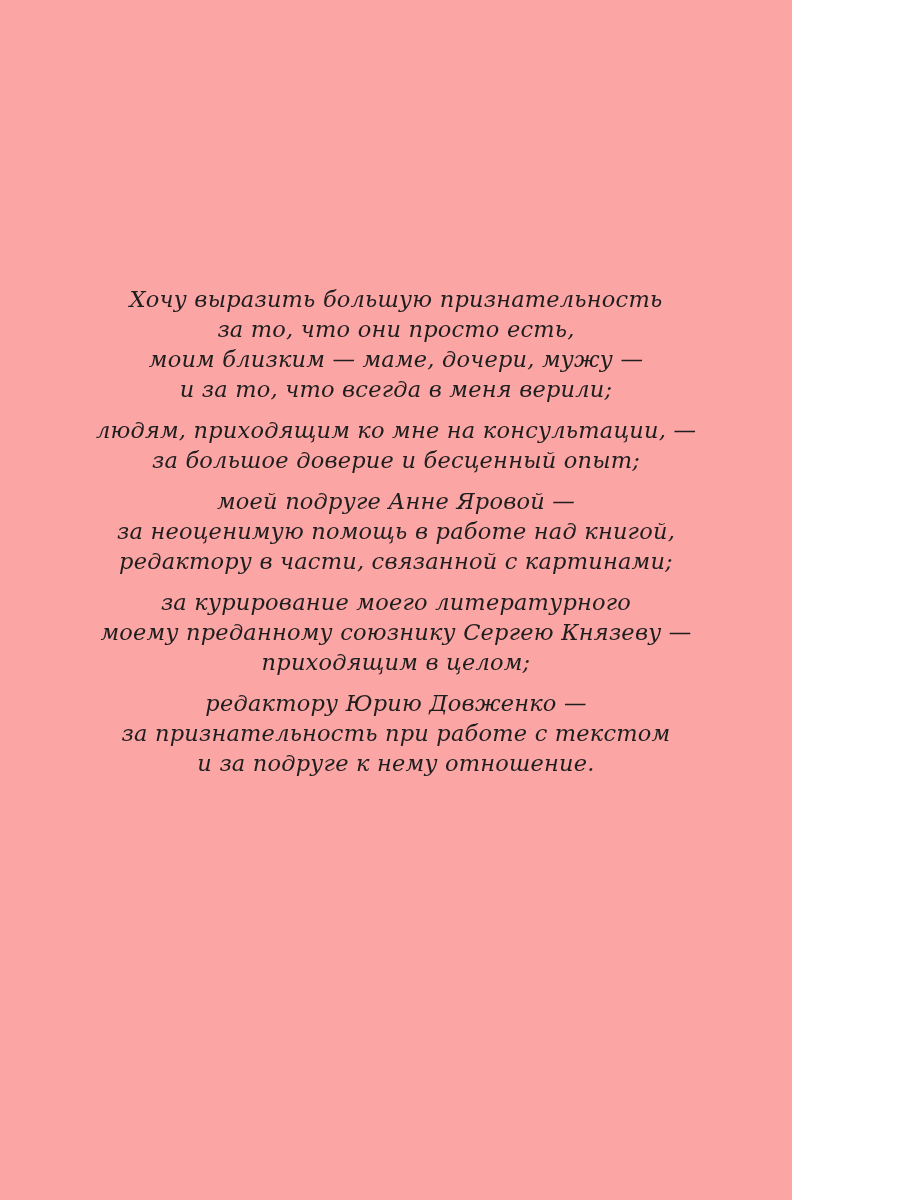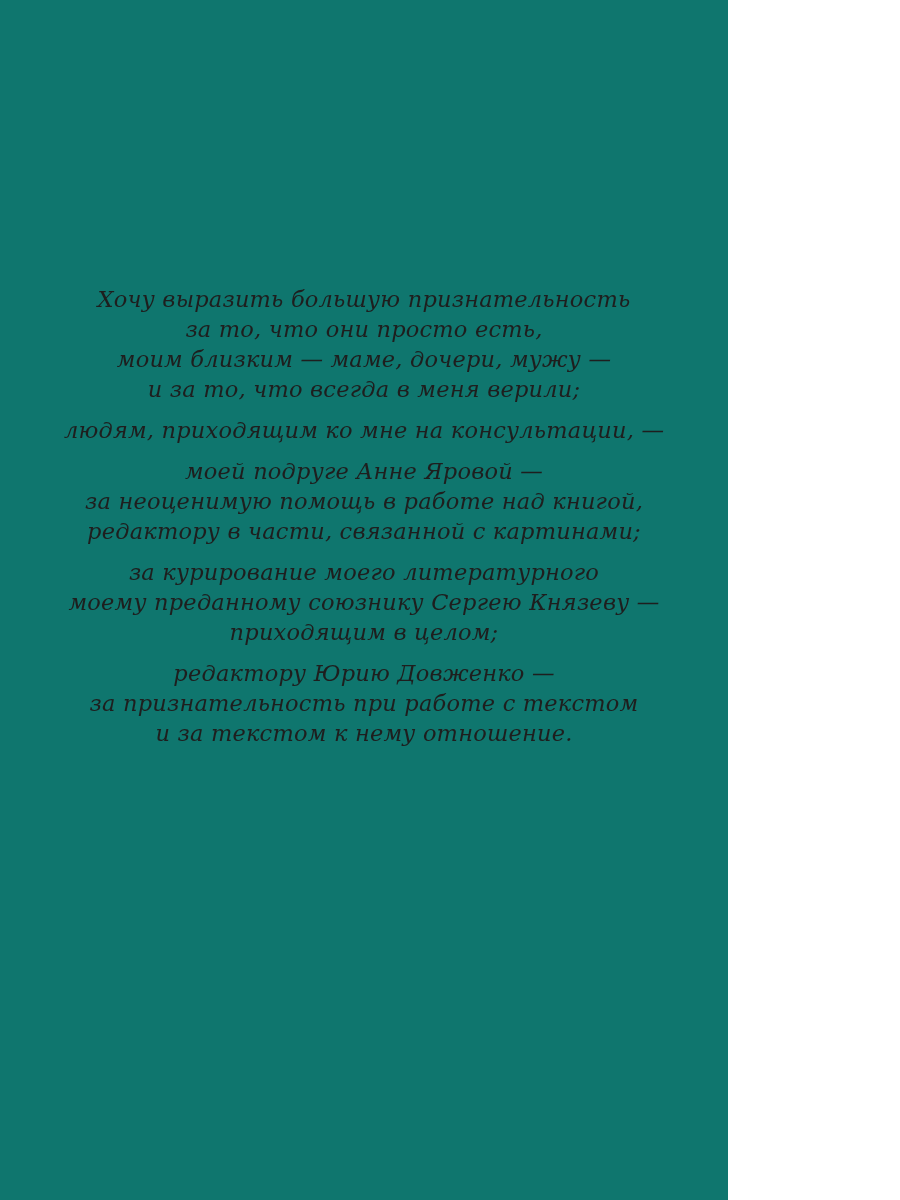--- a/index.html
+++ b/index.html
@@ -10,23 +10,23 @@
   body {
     width: 900px;
     height: 1200px;
     position: relative;
     font-family: "DejaVu Serif", "Liberation Serif", serif;
   }
   .book-page {
     position: absolute;
     top: 0;
     left: 0;
-    width: 728px;
+    width: 792px;
     height: 1200px;
-    background: #0f766e;
+    background: #fca5a5;
   }
   .acknowledgments {
     box-sizing: border-box;
     width: 660px;
     margin: 0 auto;
     padding-top: 284px;
     text-align: center;
     color: #1e1e1e;
     font-style: italic;
     font-size: 22.5px;
@@ -52,34 +52,35 @@
 
     <p>
       <span class="line">Хочу выразить большую признательность</span>
       <span class="line">за то, что они просто есть,</span>
       <span class="line">моим близким — маме, дочери, мужу —</span>
       <span class="line">и за то, что всегда в меня верили;</span>
     </p>
 
     <p>
       <span class="line">людям, приходящим ко мне на консультации, —</span>
+      <span class="line">за большое доверие и бесценный опыт;</span>
     </p>
 
     <p>
       <span class="line">моей подруге Анне Яровой —</span>
       <span class="line">за неоценимую помощь в работе над книгой,</span>
       <span class="line">редактору в части, связанной с картинами;</span>
     </p>
 
     <p>
       <span class="line">за курирование моего литературного</span>
       <span class="line">моему преданному союзнику Сергею Князеву —</span>
       <span class="line">приходящим в целом;</span>
     </p>
 
     <p>
       <span class="line">редактору Юрию Довженко —</span>
       <span class="line">за признательность при работе с текстом</span>
-      <span class="line">и за текстом к нему отношение.</span>
+      <span class="line">и за подруге к нему отношение.</span>
     </p>
 
   </div>
 </div>
 
 </body></html>

